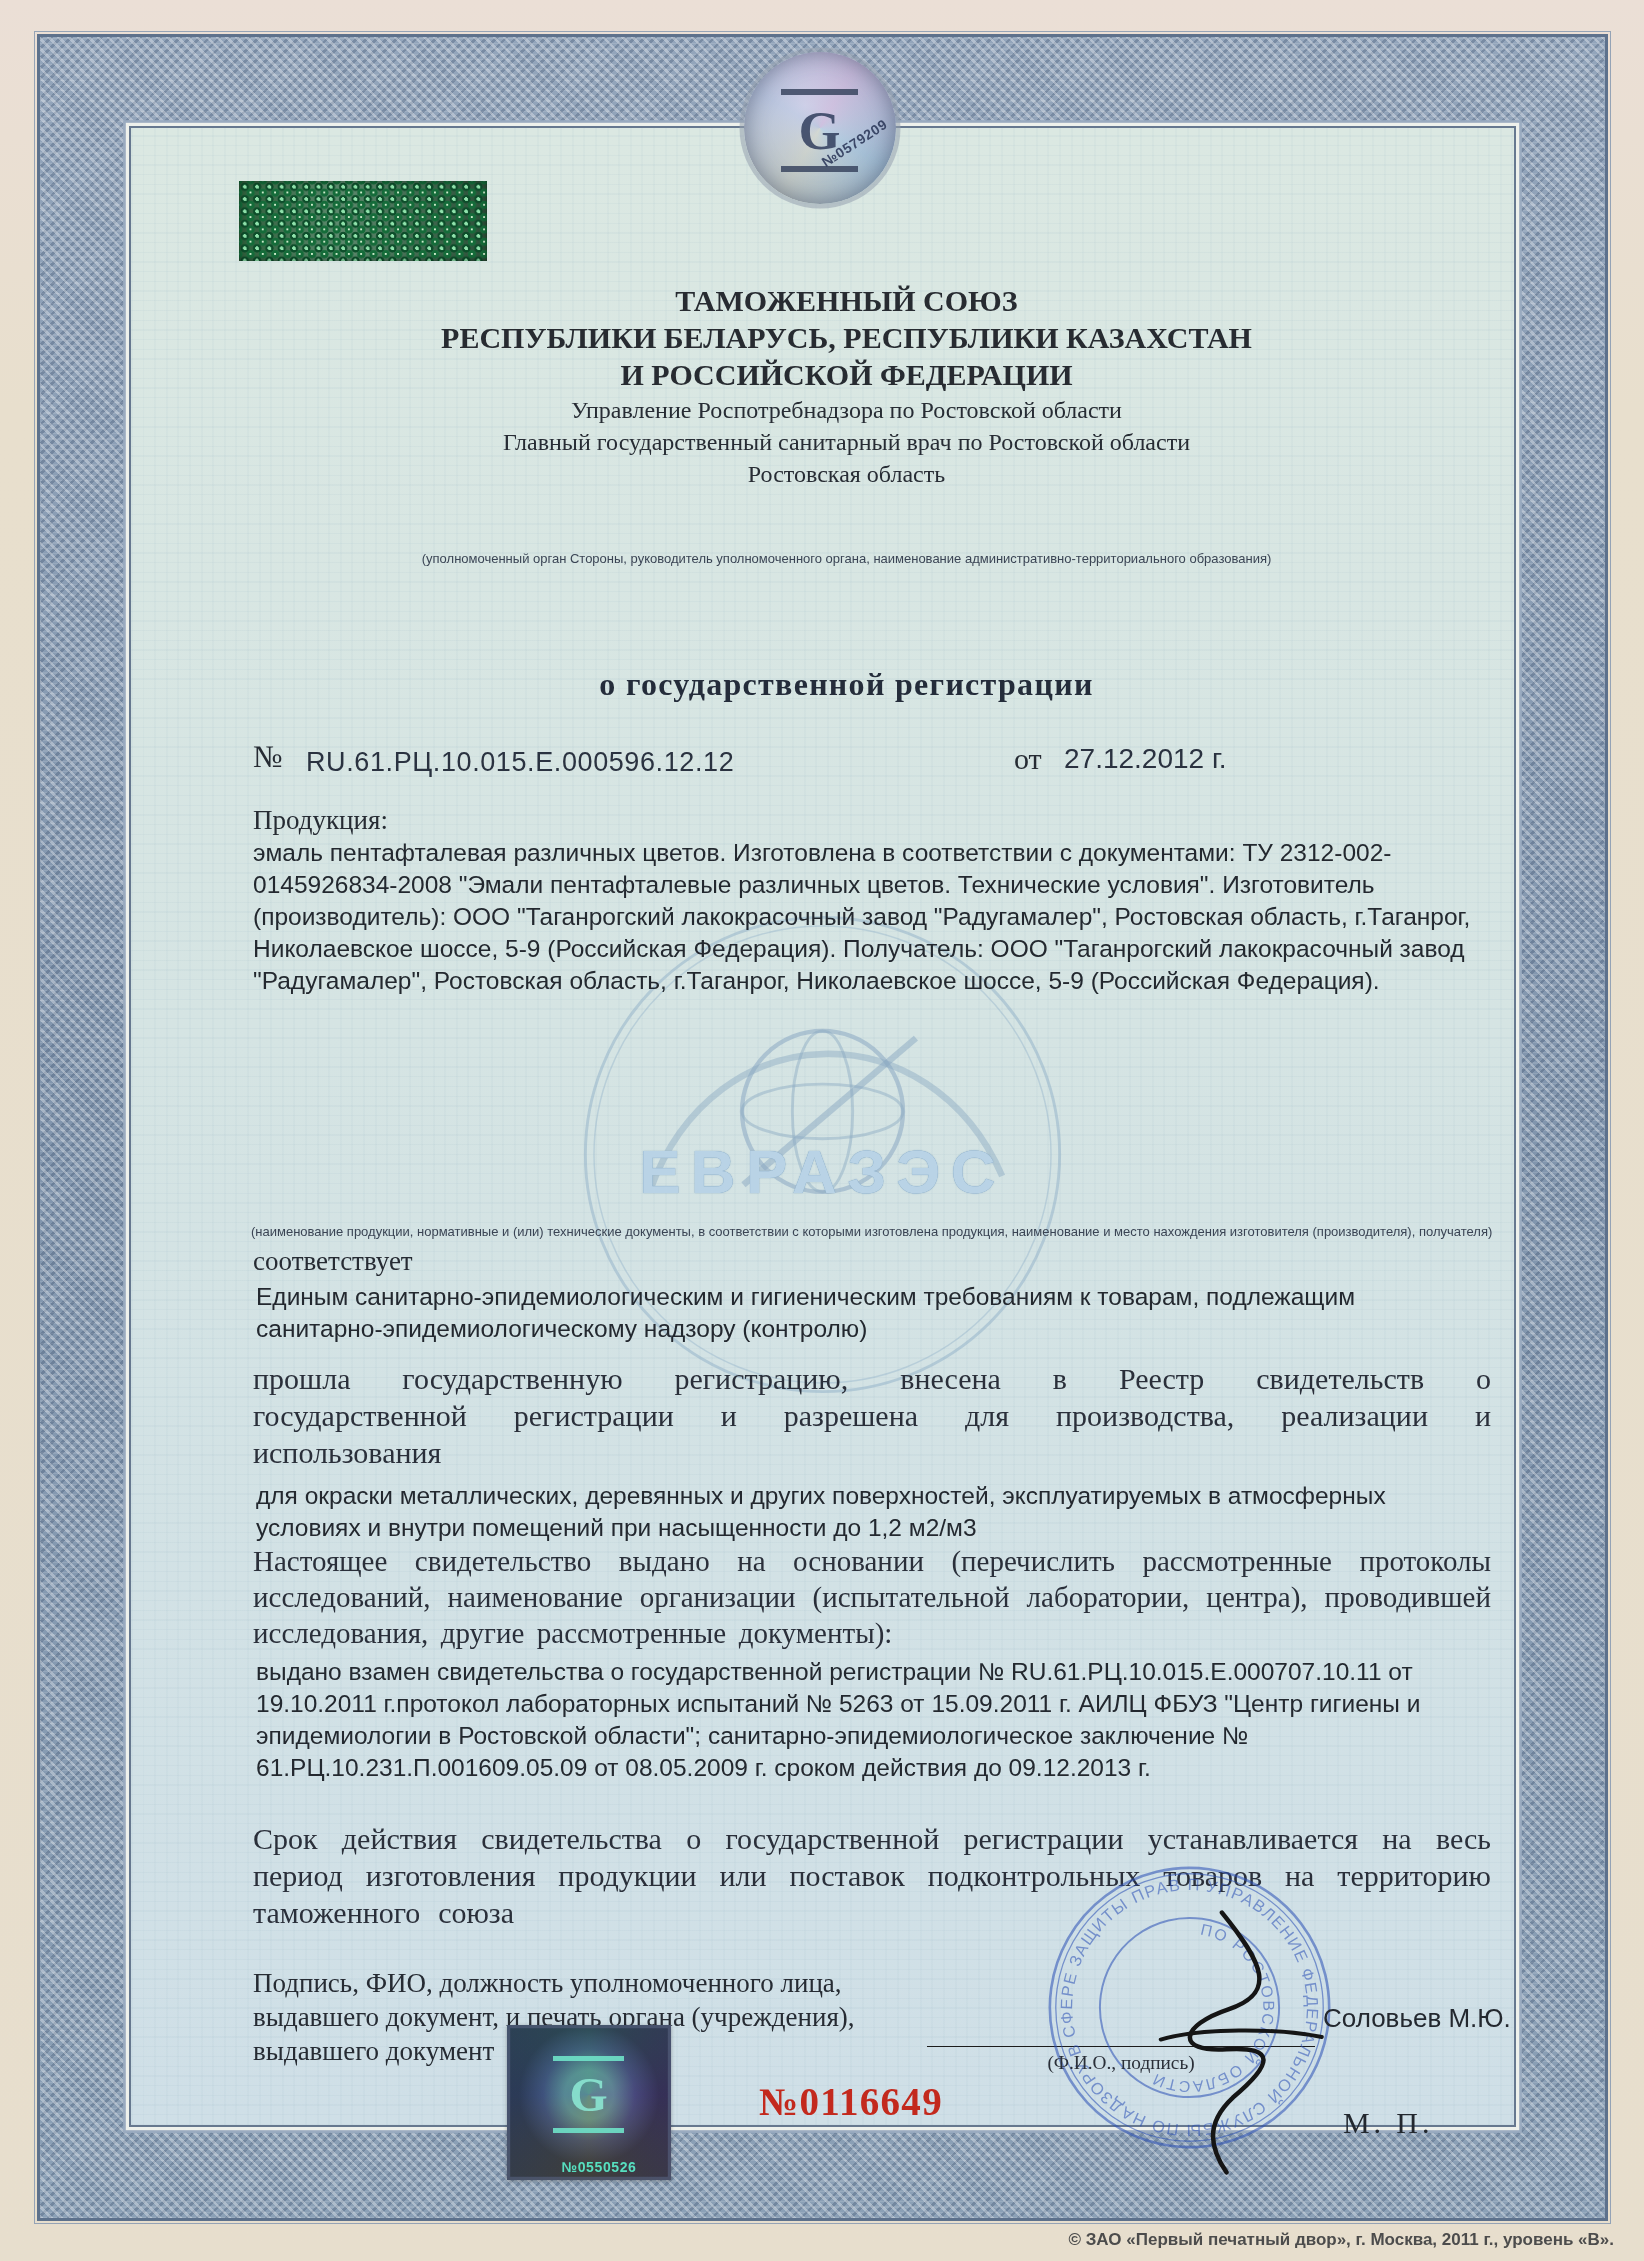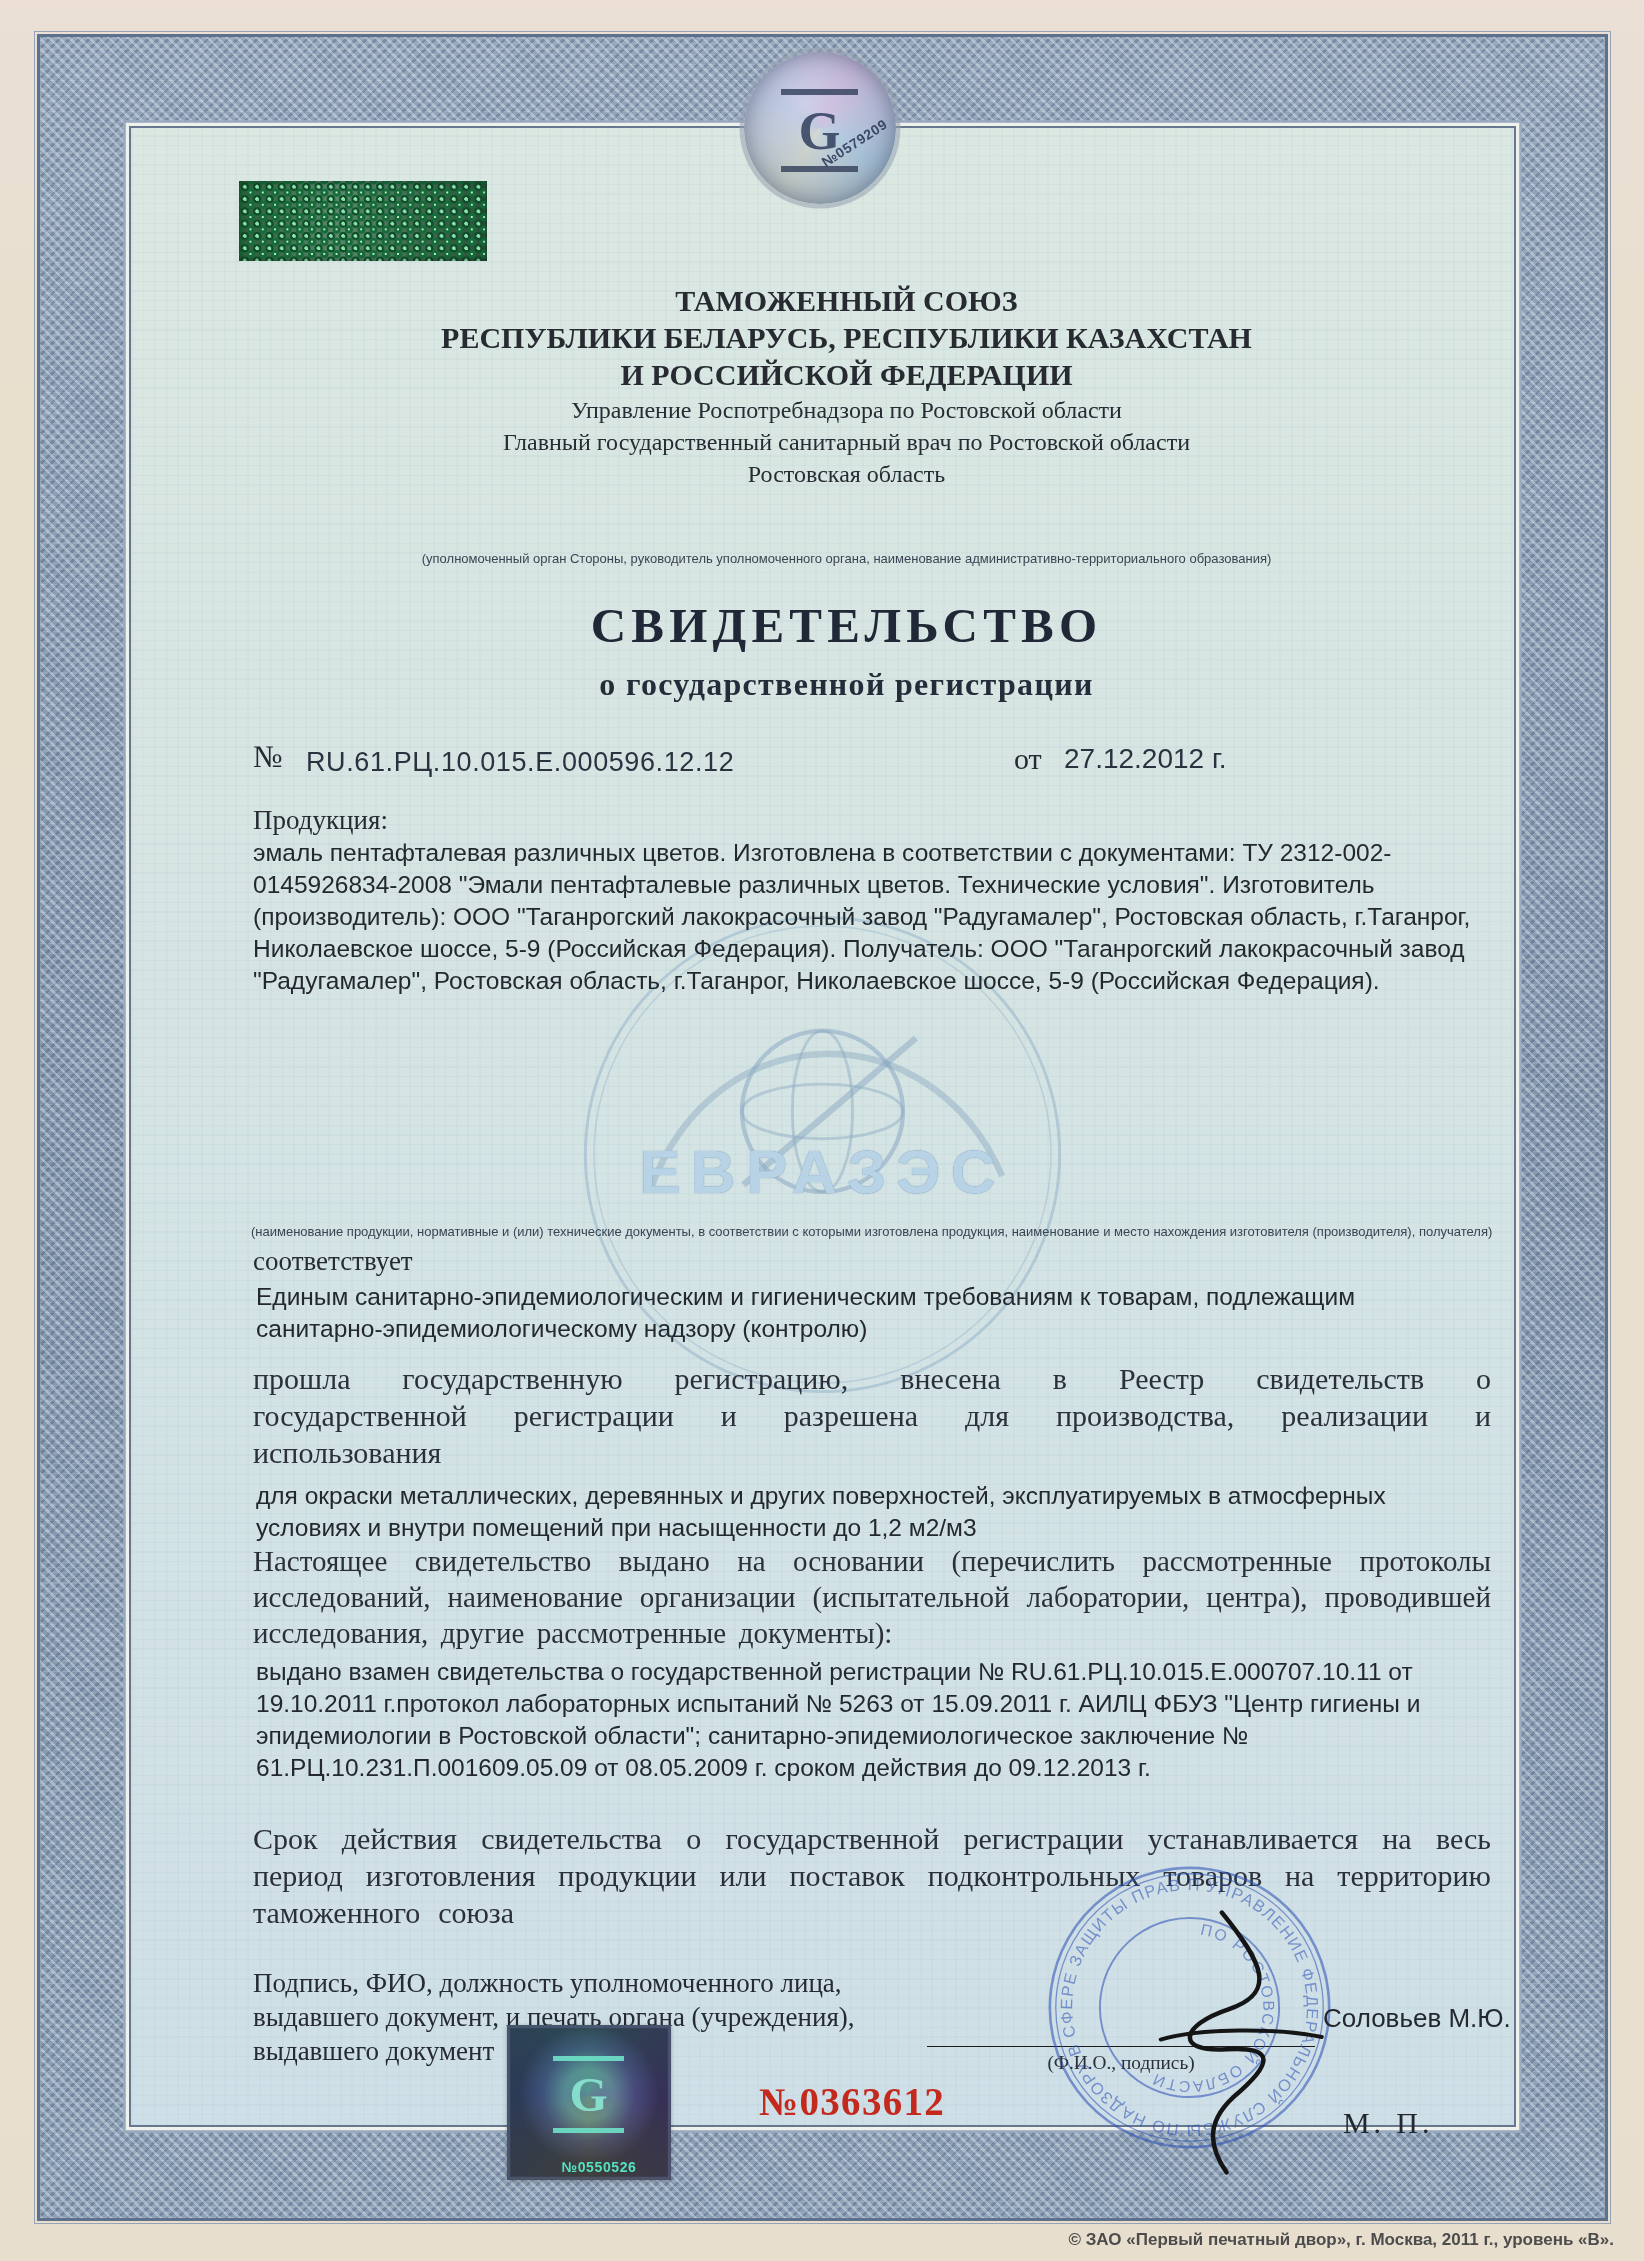--- a/index.html
+++ b/index.html
@@ -141,21 +141,20 @@
     <div class="union-line">РЕСПУБЛИКИ БЕЛАРУСЬ, РЕСПУБЛИКИ КАЗАХСТАН</div>
     <div class="union-line">И РОССИЙСКОЙ ФЕДЕРАЦИИ</div>
   </div>
   <div class="abs center" style="top:394px;">
     <div class="auth-line">Управление Роспотребнадзора по Ростовской области</div>
     <div class="auth-line">Главный государственный санитарный врач по Ростовской области</div>
     <div class="auth-line">Ростовская область</div>
   </div>
   <div class="abs center caption-small" style="top:551px;">(уполномоченный орган Стороны, руководитель уполномоченного органа, наименование административно-территориального образования)</div>
 
-  <div class="abs center doc-title" style="top:597px;">СВИДЕТЕЛЬСТВО</div>
   <div class="abs center doc-subtitle" style="top:666px;">о государственной регистрации</div>
 
   <div class="abs label-serif" style="left:205px;top:739px;font-size:31px;">№</div>
   <div class="abs" style="left:258px;top:747px;font-family:'Liberation Sans',sans-serif;font-size:27px;letter-spacing:0.6px;color:#2a3240;">RU.61.РЦ.10.015.Е.000596.12.12</div>
   <div class="abs label-serif" style="left:966px;top:742px;font-size:30px;">от</div>
   <div class="abs" style="left:1016px;top:743px;font-family:'Liberation Sans',sans-serif;font-size:28px;color:#2a3240;">27.12.2012 г.</div>
 
   <div class="abs label-serif" style="left:205px;top:805px;">Продукция:</div>
   <div class="abs sans-body" style="left:205px;top:837px;width:1236px;">эмаль пентафталевая различных цветов. Изготовлена в соответствии с документами: ТУ 2312-002-0145926834-2008 "Эмали пентафталевые различных цветов. Технические условия". Изготовитель (производитель): ООО "Таганрогский лакокрасочный завод "Радугамалер", Ростовская область, г.Таганрог, Николаевское шоссе, 5-9 (Российская Федерация).  Получатель: ООО "Таганрогский лакокрасочный завод "Радугамалер", Ростовская область, г.Таганрог, Николаевское шоссе, 5-9 (Российская Федерация).</div>
   <div class="abs caption-small" style="left:203px;top:1224px;width:1242px;">(наименование продукции, нормативные и (или) технические документы, в соответствии с которыми изготовлена продукция, наименование и место нахождения изготовителя (производителя), получателя)</div>
@@ -193,21 +192,21 @@
     <text font-family="Liberation Sans, sans-serif" font-size="24" fill="#2a4fb5" letter-spacing="3">
       <textPath href="#stampInner">ПО РОСТОВСКОЙ ОБЛАСТИ</textPath>
     </text>
   </svg>
 
   <svg class="sign-svg" width="361" height="303" viewBox="0 0 560 470">
     <path d="M245 35 C 310 115 330 160 255 185 C 180 210 172 252 252 247 C 332 242 322 272 262 322 C 217 364 228 402 252 438" fill="none" stroke="#151515" stroke-width="7" stroke-linecap="round"></path>
     <path d="M150 232 C 210 214 330 214 400 228" fill="none" stroke="#151515" stroke-width="6" stroke-linecap="round"></path>
   </svg>
 
-  <div class="abs red-serial" style="left:711px;top:2079px;">№0363612</div>
+  <div class="abs red-serial" style="left:711px;top:2079px;">№0116649</div>
   <div class="holo-bottom">
     <div class="emblem">G</div>
     <div class="serial">№0550526</div>
   </div>
 
   <div class="abs footer-note" style="right:31px;top:2230px;text-align:right;">© ЗАО «Первый печатный двор»,  г. Москва,  2011 г., уровень «В».</div>
 
 </div>
 
 

